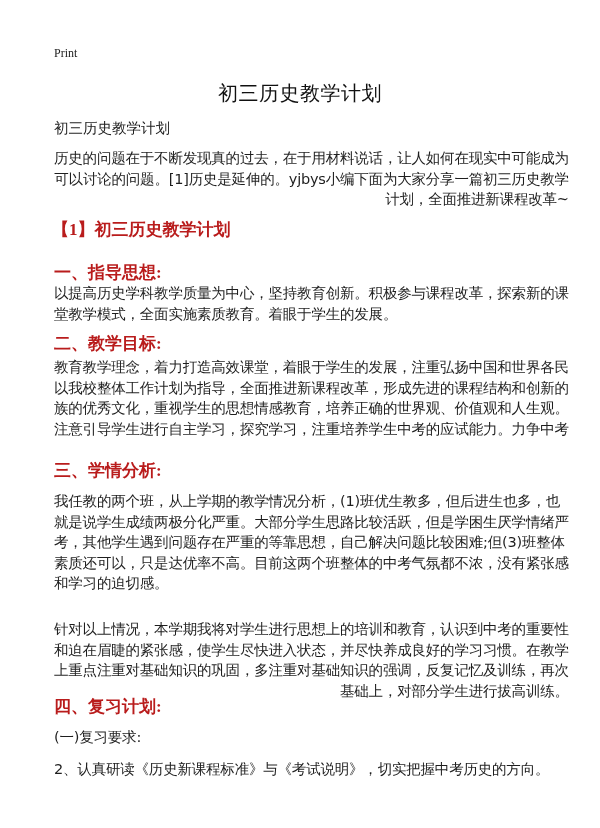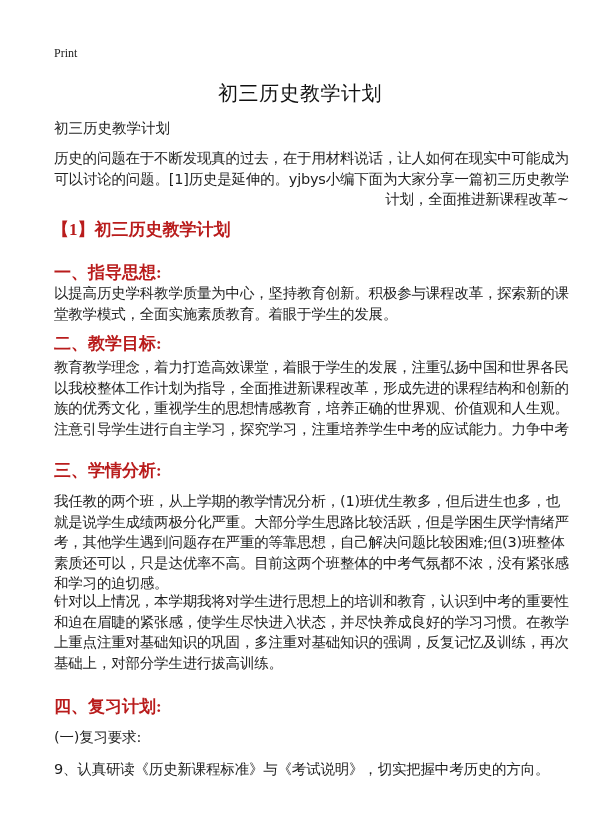--- a/index.html
+++ b/index.html
@@ -48,25 +48,25 @@
   </div>
 
   <div class="heading" style="top:459px;">三、学情分析:</div>
   <div class="para" style="top:491px;">
     <span class="line">我任教的两个班，从上学期的教学情况分析，(1)班优生教多，但后进生也多，也</span>
     <span class="line">就是说学生成绩两极分化严重。大部分学生思路比较活跃，但是学困生厌学情绪严</span>
     <span class="line">考，其他学生遇到问题存在严重的等靠思想，自己解决问题比较困难;但(3)班整体</span>
     <span class="line">素质还可以，只是达优率不高。目前这两个班整体的中考气氛都不浓，没有紧张感</span>
     <span class="line">和学习的迫切感。</span>
   </div>
-  <div class="para" style="top:591px;">
+  <div class="para" style="top:619px;text-align:right;">
     <span class="line">针对以上情况，本学期我将对学生进行思想上的培训和教育，认识到中考的重要性</span>
     <span class="line">和迫在眉睫的紧张感，使学生尽快进入状态，并尽快养成良好的学习习惯。在教学</span>
     <span class="line">上重点注重对基础知识的巩固，多注重对基础知识的强调，反复记忆及训练，再次</span>
     <span class="line">基础上，对部分学生进行拔高训练。</span>
   </div>
 
   <div class="heading" style="top:695px;">四、复习计划:</div>
   <div class="para" style="top:727px;">(一)复习要求:</div>
   <div class="para" style="top:759px;">
-    <span class="line">9、认真研读《历史新课程标准》与《考试说明》，切实把握中考历史的方向。</span>
+    <span class="line">2、认真研读《历史新课程标准》与《考试说明》，切实把握中考历史的方向。</span>
   </div>
 </div>
 
 </body></html>

